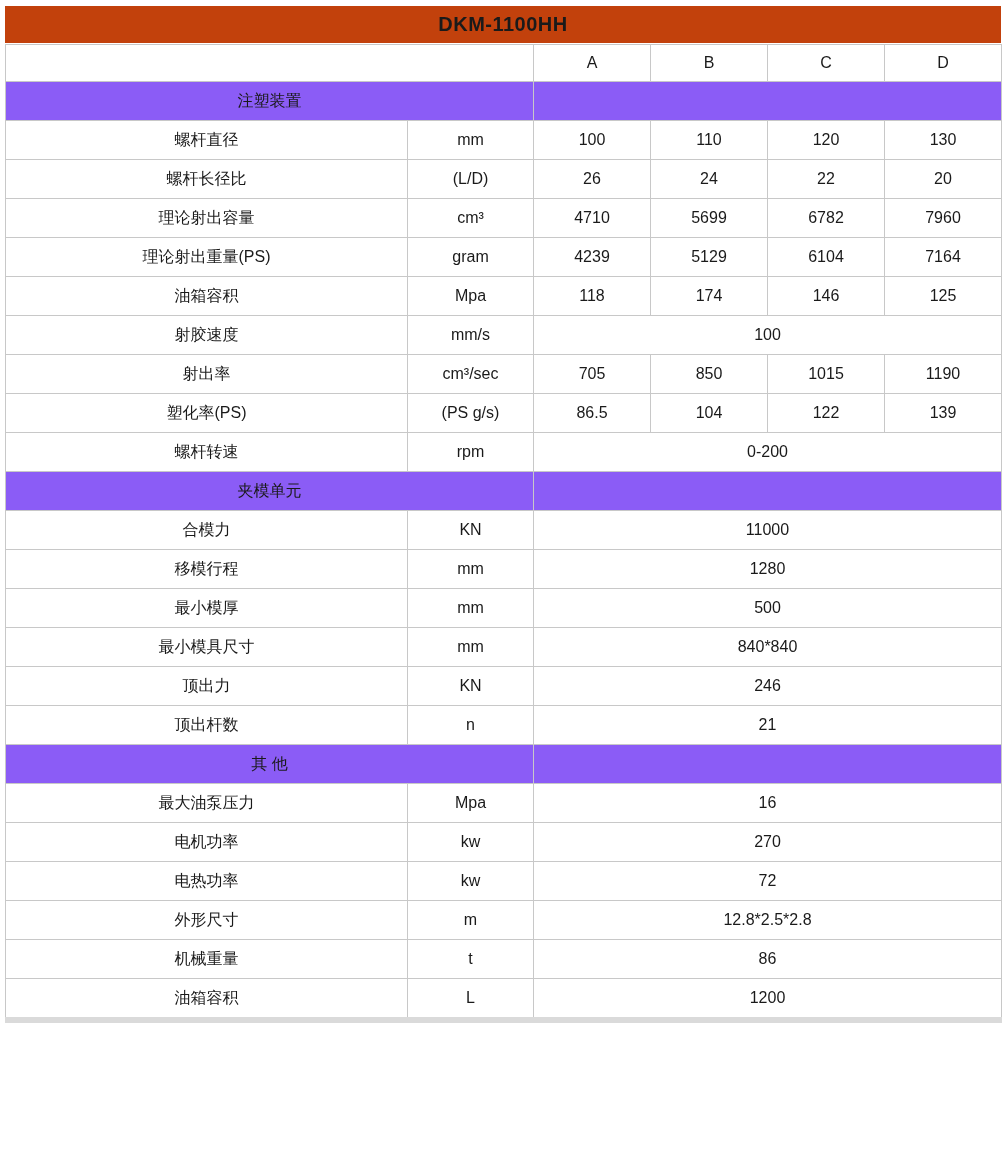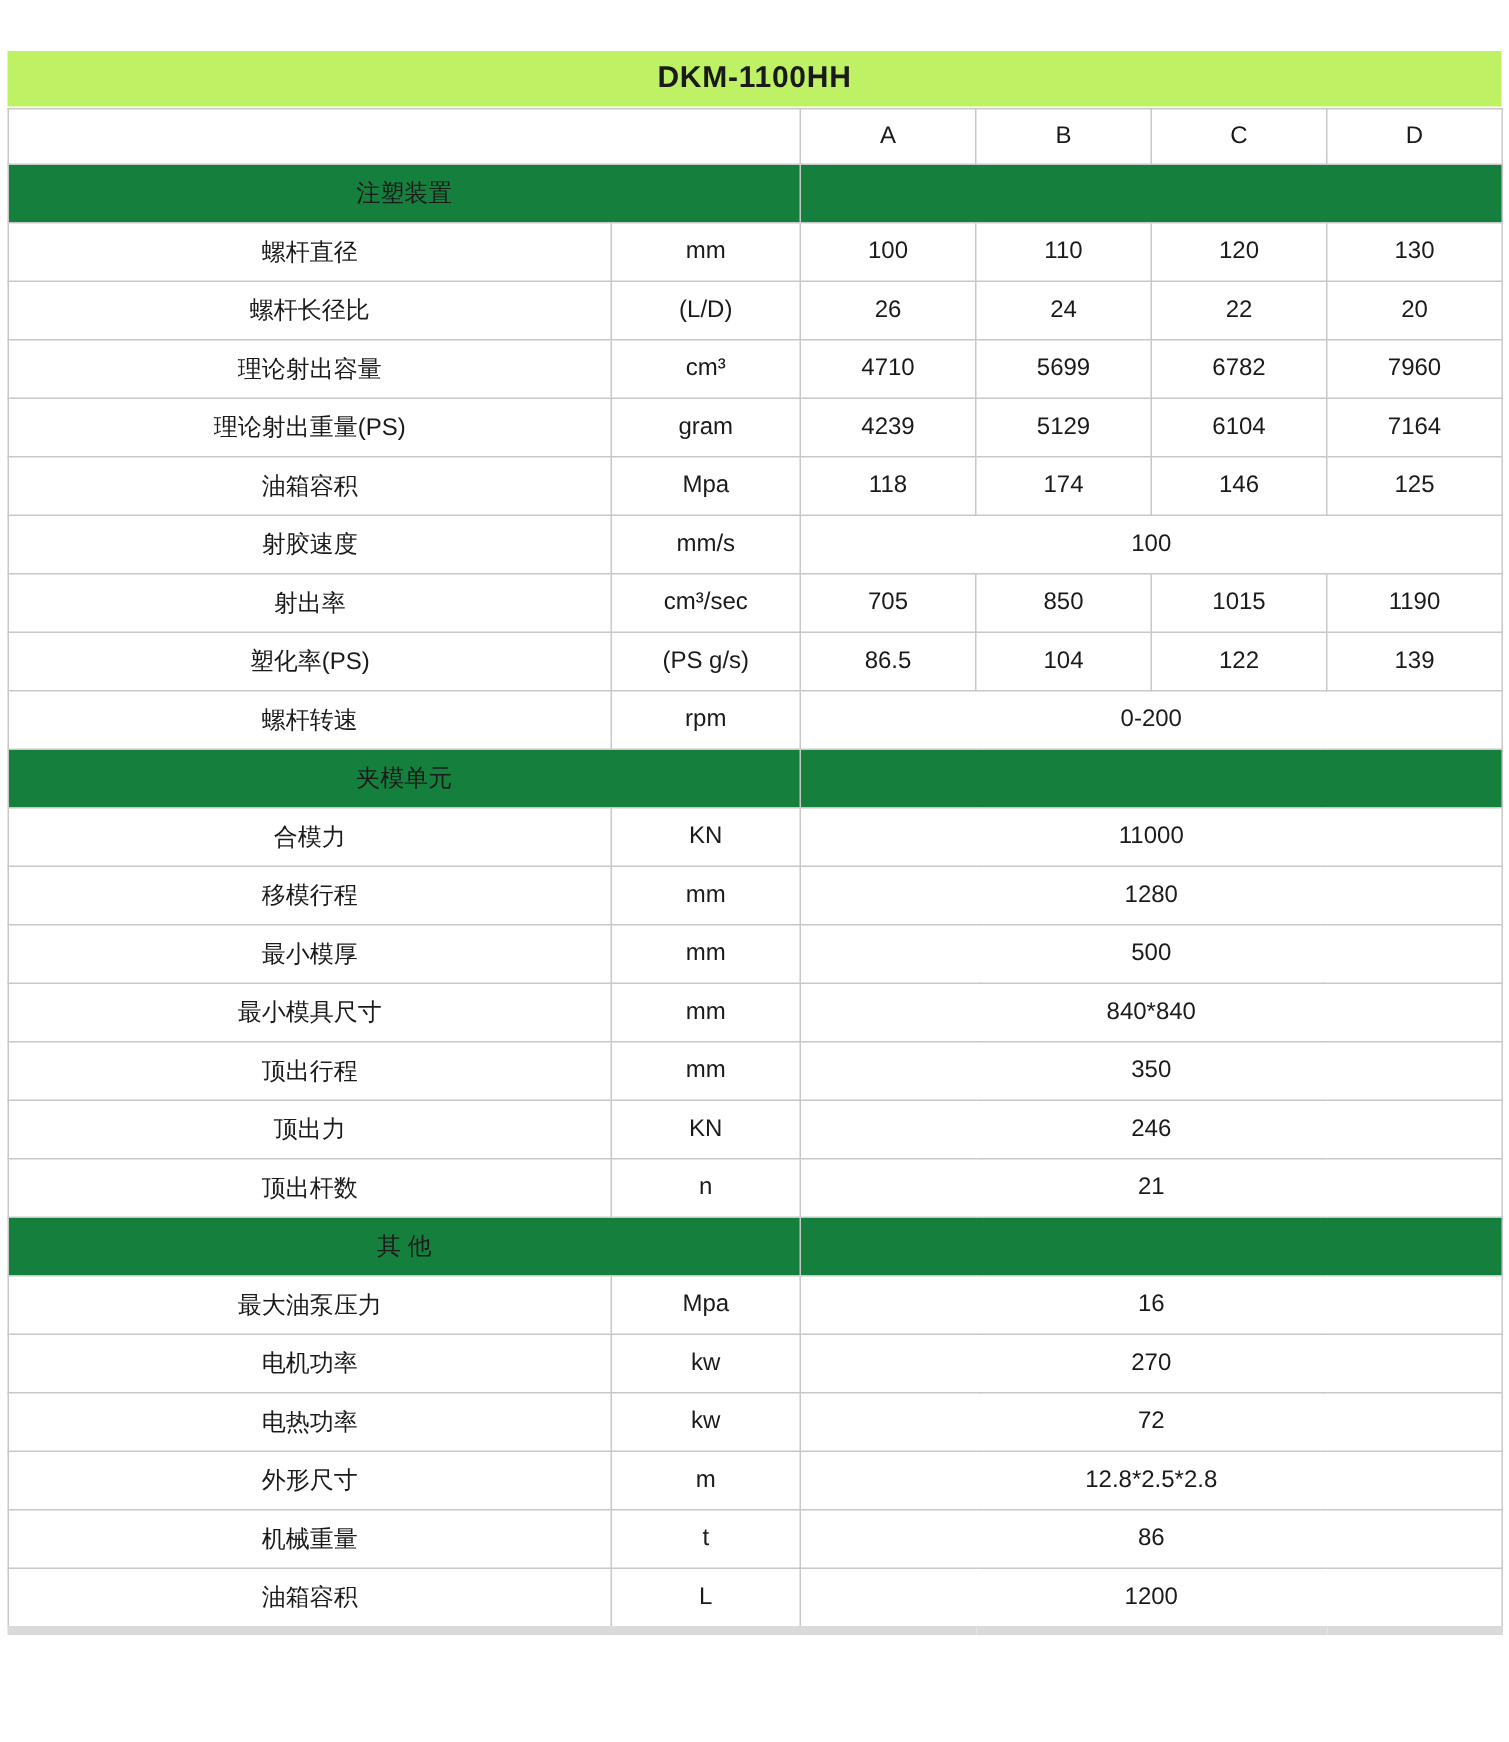--- a/index.html
+++ b/index.html
@@ -41,40 +41,40 @@
     height: 38px;
     overflow: hidden;
     white-space: nowrap;
   }
   table.spec th.col-head {
     height: 36px;
     font-size: 16px;
     color: #1a1a1a;
   }
   td.section-cell {
-    background: #15803d;
+    background: #8b5cf6;
     border-top: 3px solid #ffffff;
     border-bottom: 3px solid #ffffff;
     height: 30px;
   }
   td.section-label {
     
     padding-right: 126px;
     font-size: 16px;
   }
   td.row-label { }
   td.row-unit { }
   td.row-value { }
 </style>
 </head>
 <body>
 
 <div class="page">
 
-  <div class="title-bar" style="background: #bef264; margin-top: 28px;">
+  <div class="title-bar" style="background: #c2410c;">
     <span>DKM-1100HH</span>
   </div>
 
   <table class="spec">
     <colgroup>
       <col style="width:402px">
       <col style="width:126px">
       <col style="width:117px">
       <col style="width:117px">
       <col style="width:117px">
@@ -179,25 +179,20 @@
           <td class="row-label">最小模厚</td>
           <td class="row-unit">mm</td>
           <td class="row-value" colspan="4">500</td>
         </tr>
         <tr>
           <td class="row-label">最小模具尺寸</td>
           <td class="row-unit">mm</td>
           <td class="row-value" colspan="4">840*840</td>
         </tr>
         <tr>
-          <td class="row-label">顶出行程</td>
-          <td class="row-unit">mm</td>
-          <td class="row-value" colspan="4">350</td>
-        </tr>
-        <tr>
           <td class="row-label">顶出力</td>
           <td class="row-unit">KN</td>
           <td class="row-value" colspan="4">246</td>
         </tr>
         <tr>
           <td class="row-label">顶出杆数</td>
           <td class="row-unit">n</td>
           <td class="row-value" colspan="4">21</td>
         </tr>
         <tr>

